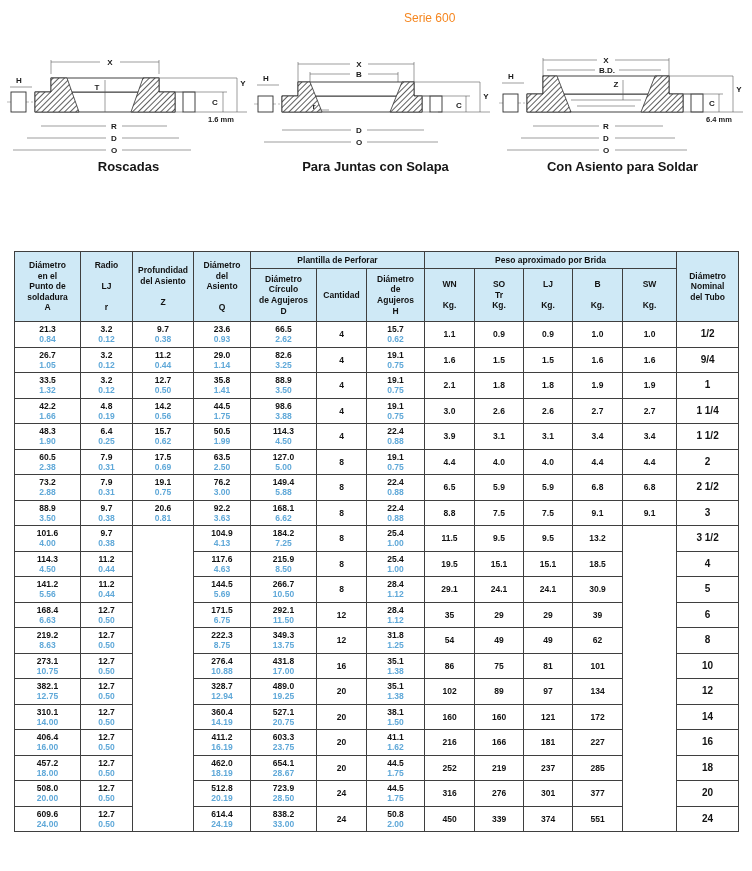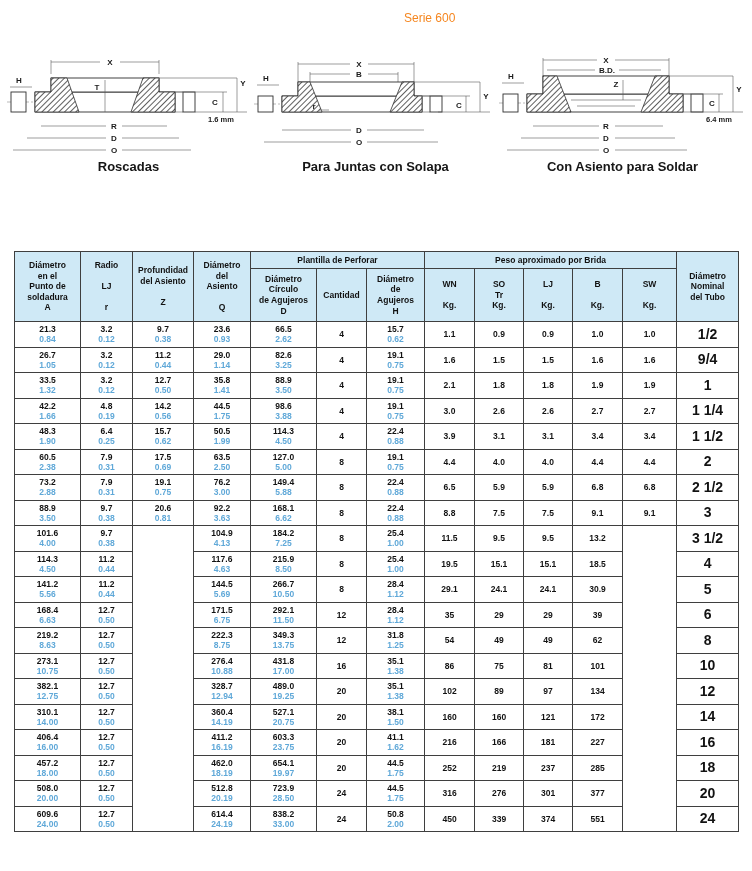--- a/index.html
+++ b/index.html
@@ -22,21 +22,21 @@
   table.spec{position:absolute;top:207px;left:14px;width:724px;border-collapse:collapse;table-layout:fixed;margin-top:44px;}
   .spec th,.spec td{border:1px solid #3f3f3f;padding:0;text-align:center;vertical-align:middle;}
   .spec thead th{background:#cfe9f6;font-size:8.5px;font-weight:bold;color:#121212;
                  white-space:pre-line;line-height:1.25;}
   .spec tr.grp th{height:16px;}
   .spec tr.sub th{height:52px;}
   .spec tbody tr{height:25.5px;}
   .spec tbody td{font-size:8.5px;font-weight:bold;line-height:1.18;color:#121212;}
   .spec td .mm{color:#121212;}
   .spec td .in{color:#5fa8d8;}
-  .spec td.nominal{font-size:14px;}
+  .spec td.nominal{font-size:10px;}
   .spec td.merged-blank{background:#fff;}
 </style>
 </head>
 <body>
 
 <div class="page">
 
   <div class="title">Serie 600</div>
 
   <div class="diagrams">
@@ -757,21 +757,21 @@
           <td>
             <div class="mm">12.7</div>
             <div class="in">0.50</div>
           </td>
           <td>
             <div class="mm">462.0</div>
             <div class="in">18.19</div>
           </td>
           <td>
             <div class="mm">654.1</div>
-            <div class="in">19.97</div>
+            <div class="in">28.67</div>
           </td>
           <td>20</td>
           <td>
             <div class="mm">44.5</div>
             <div class="in">1.75</div>
           </td>
           <td>252</td>
           <td>219</td>
           <td>237</td>
           <td>285</td>

